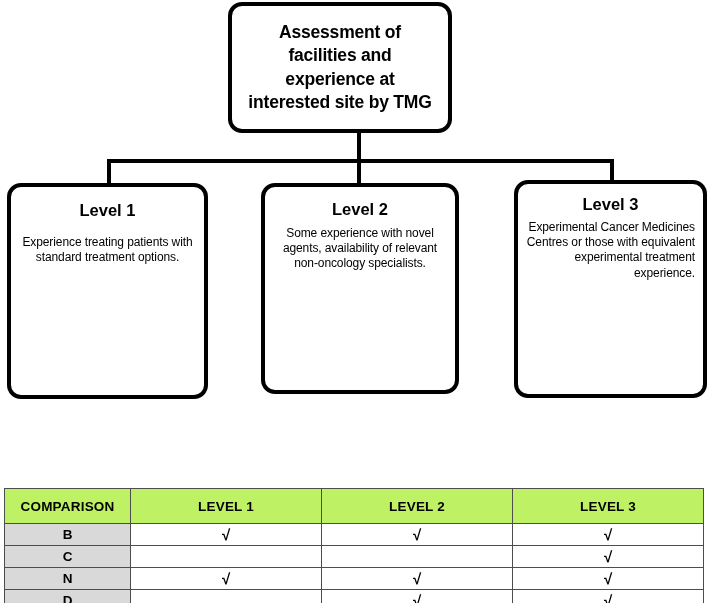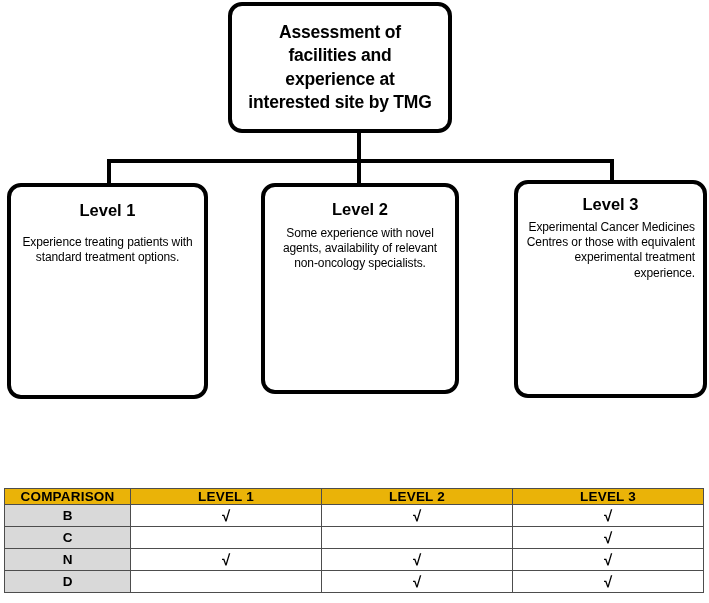--- a/index.html
+++ b/index.html
@@ -99,24 +99,24 @@
   #comparison-table td {
     border: 1.5px solid #4d4d4d;
     height: 22px;
     text-align: center;
     vertical-align: middle;
     padding: 0;
     font-weight: bold;
     box-sizing: border-box;
   }
   #comparison-table thead th {
-    background: #eab308;
+    background: #bef264;
     font-size: 13.5px;
     letter-spacing: 0.2px;
-    height: 16px;
+    height: 35px;
   }
   #comparison-table tbody th {
     background: #d9d9d9;
     font-size: 13.5px;
   }
   #comparison-table tbody td {
     background: #ffffff;
     font-size: 15px;
   }
   .col-comparison { width: 126px; }

